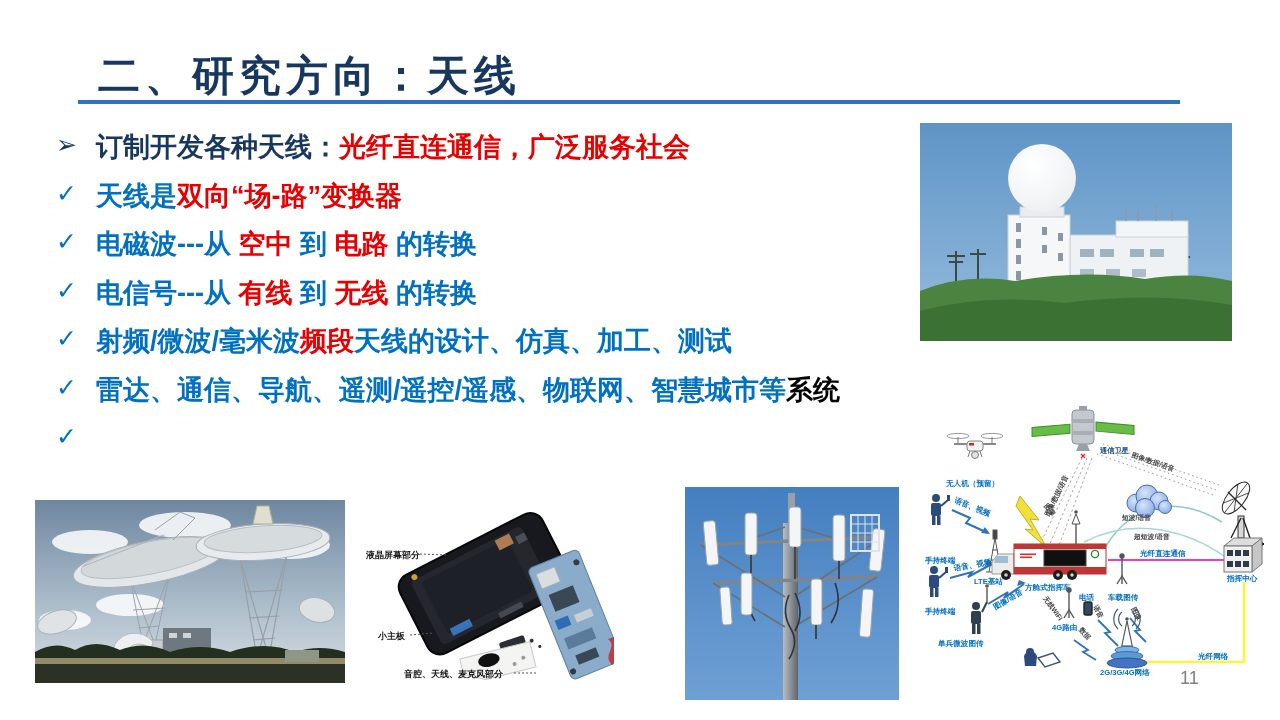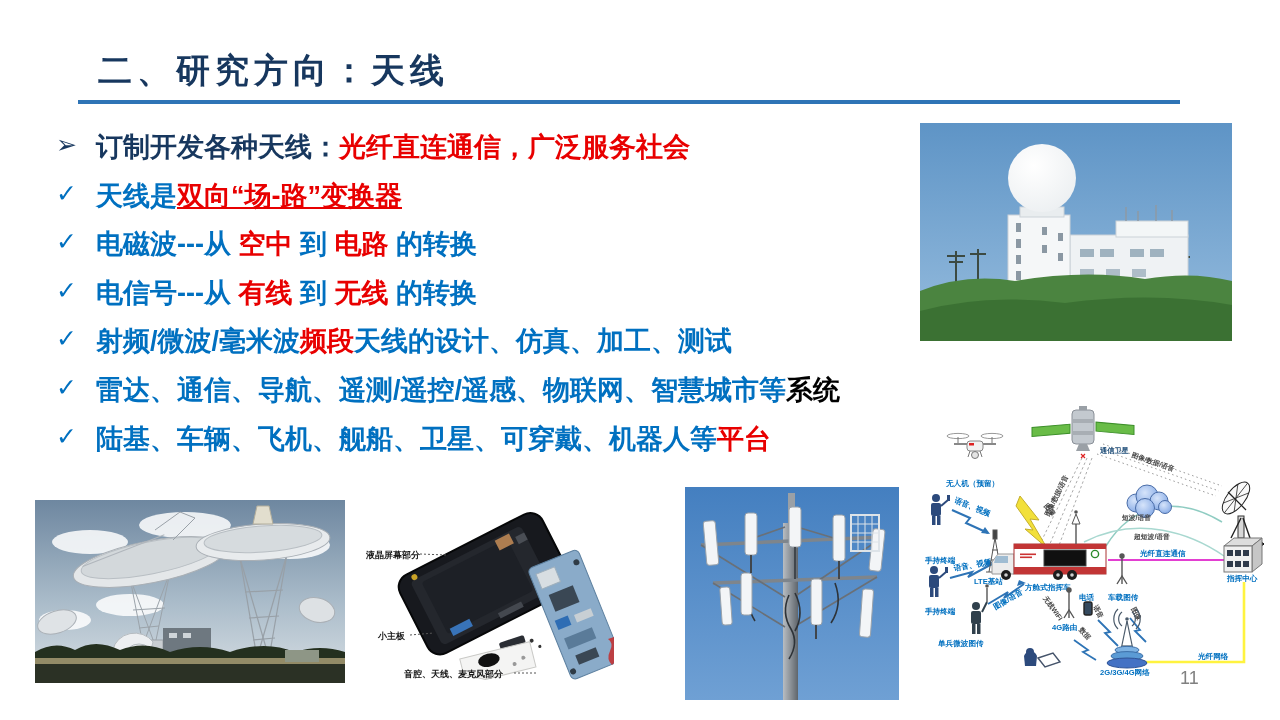--- a/index.html
+++ b/index.html
@@ -1,18 +1,18 @@
 <!DOCTYPE html>
 <html><head>
 <meta charset="utf-8">
 <style>
   html,body{margin:0;padding:0;background:#e9e9e9;}
   #slide{position:relative;width:1280px;height:720px;background:#ffffff;overflow:hidden;
          font-family:"Liberation Sans","DejaVu Sans",sans-serif;}
-  .title{position:absolute;left:98px;top:48px;font-size:34px;font-weight:bold;
+  .title{position:absolute;left:98px;top:48px;font-size:42px;font-weight:bold;
          color:#17375E;letter-spacing:5px;white-space:nowrap;}
   .rule{position:absolute;left:78px;top:100px;width:1102px;height:4px;background:#2E74B6;}
   .bullets{position:absolute;left:56px;top:129px;width:900px;}
   .bullet-row{display:flex;align-items:flex-start;height:48.6px;font-size:27px;
               font-weight:bold;white-space:nowrap;}
   .marker{flex:0 0 40px;width:40px;font-size:25px;padding-top:1px;}
   .photo{position:absolute;}
   .photo svg{display:block;}
   .pagenum{position:absolute;left:1180px;top:668px;font-size:18px;color:#808080;}
   
@@ -30,41 +30,40 @@
   <div class="title">二、研究方向：天线</div>
   <div class="rule"></div>
 
   <div class="bullets">
       <div class="bullet-row">
         <span class="marker" style="color: rgb(23, 55, 94);">➢</span>
         <span><span style="color: rgb(23, 55, 94);">订制开发各种天线：</span><span style="color: rgb(232, 0, 0);">光纤直连通信，广泛服务社会</span></span>
       </div>
       <div class="bullet-row">
         <span class="marker" style="color: rgb(0, 112, 192);">✓</span>
-        <span><span style="color: rgb(0, 112, 192); text-align: right;">天线是</span><span style="color: rgb(232, 0, 0); text-decoration: underline;">双向“场-路”变换器</span></span>
+        <span><span style="color: rgb(0, 112, 192); text-align: right;">天线是</span><span style="color: rgb(232, 0, 0);">双向“场-路”变换器</span></span>
       </div>
       <div class="bullet-row">
         <span class="marker" style="color: rgb(0, 112, 192);">✓</span>
         <span><span style="color: rgb(0, 112, 192);">电磁波---从 </span><span style="color: rgb(232, 0, 0);">空中</span><span style="color: rgb(0, 112, 192);"> 到 </span><span style="color: rgb(232, 0, 0);">电路</span><span style="color: rgb(0, 112, 192);"> 的转换</span></span>
       </div>
       <div class="bullet-row">
         <span class="marker" style="color: rgb(0, 112, 192);">✓</span>
         <span><span style="color: rgb(0, 112, 192);">电信号---从 </span><span style="color: rgb(232, 0, 0);">有线</span><span style="color: rgb(0, 112, 192);"> 到 </span><span style="color: rgb(232, 0, 0);">无线</span><span style="color: rgb(0, 112, 192);"> 的转换</span></span>
       </div>
       <div class="bullet-row">
         <span class="marker" style="color: rgb(0, 112, 192);">✓</span>
         <span><span style="color: rgb(0, 112, 192);">射频/微波/毫米波</span><span style="color: rgb(232, 0, 0);">频段</span><span style="color: rgb(0, 112, 192);">天线的设计、仿真、加工、测试</span></span>
       </div>
       <div class="bullet-row">
         <span class="marker" style="color: rgb(0, 112, 192);">✓</span>
         <span><span style="color: rgb(0, 112, 192);">雷达、通信、导航、遥测/遥控/遥感、物联网、智慧城市等</span><span style="color: #000000;">系统</span></span>
       </div>
       <div class="bullet-row">
         <span class="marker" style="color: rgb(0, 112, 192);">✓</span>
-        <span><span style="color: rgb(0, 112, 192);">陆基、车辆、飞机、舰船、卫星、可穿戴、机器人等</span><span style="color: rgb(232, 0, 0);">平台</span></span>
       </div>
     </div>
 
   <div class="photo" style="left:920px;top:123px;width:312px;height:218px;">
     <svg width="312" height="218" viewBox="0 0 312 218">
       <defs>
         <linearGradient id="rsky" x1="0" y1="0" x2="0" y2="1">
           <stop offset="0" stop-color="#5E94C6"></stop>
             <stop offset="1" stop-color="#97BDDE"></stop>
         </linearGradient>

